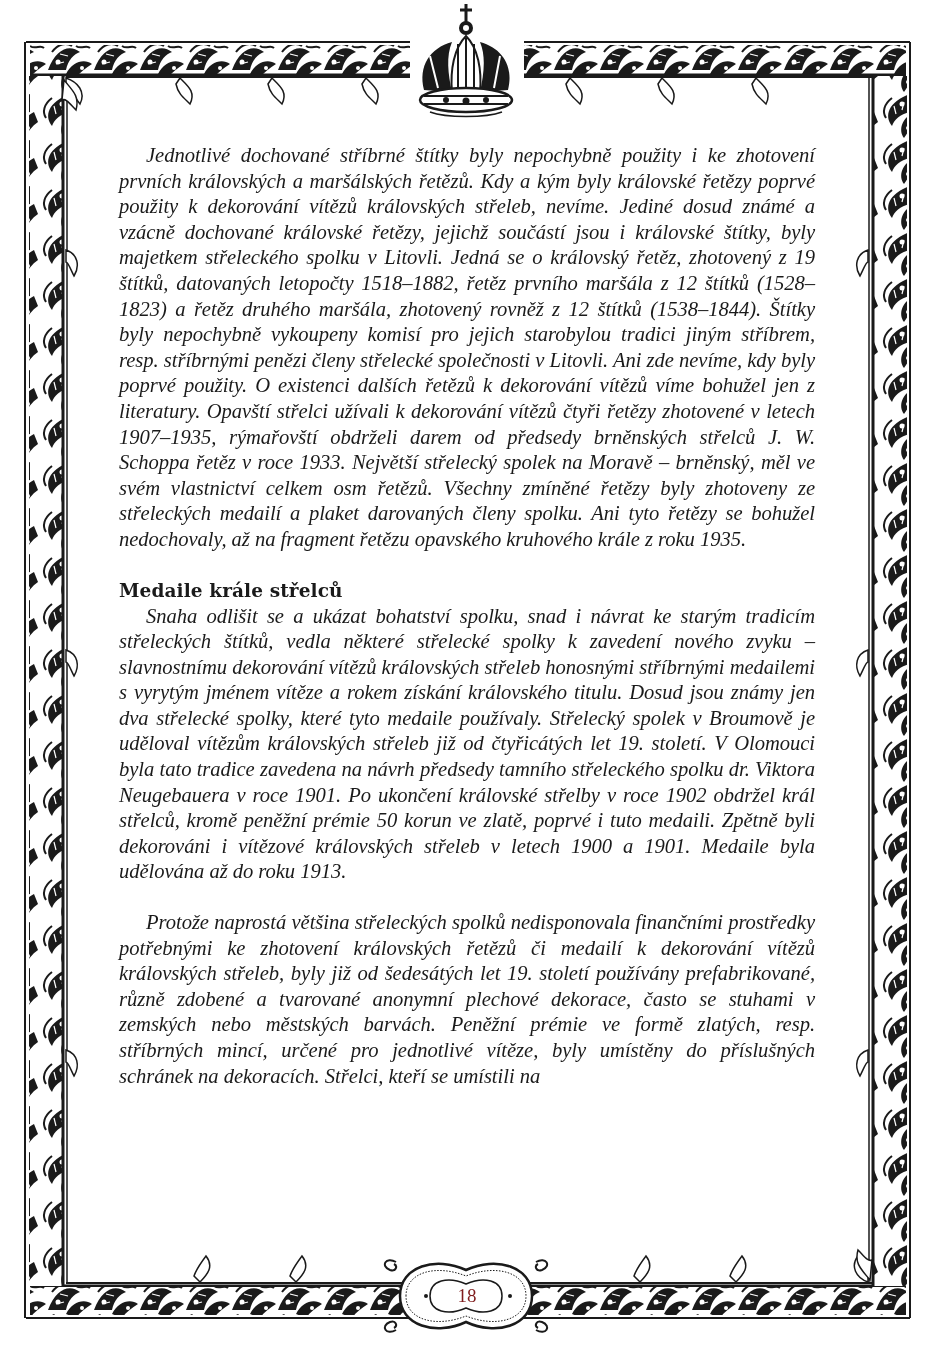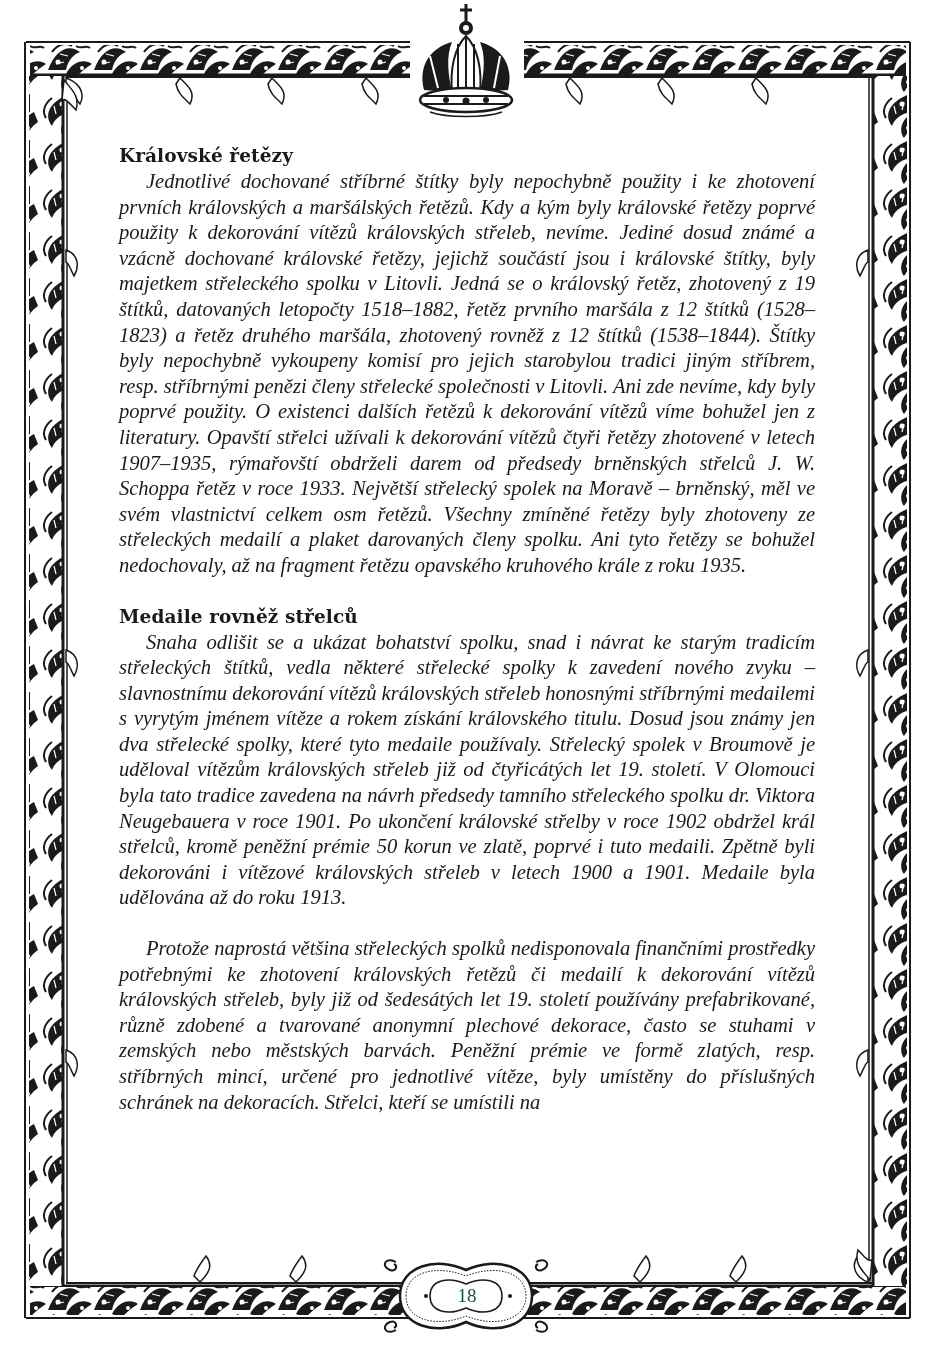--- a/index.html
+++ b/index.html
@@ -51,21 +51,21 @@
   .section + .section { margin-top: 25px; }
   .page-number {
     position: absolute;
     left: 436px;
     top: 1284px;
     width: 62px;
     text-align: center;
     font-family: "Liberation Serif", serif;
     font-size: 19px;
     line-height: 24px;
-    color: #14532d;
+    color: #7f1d1d;
   }
 </style>
 </head>
 <body>
 
 <svg id="frame-svg" viewBox="0 0 933 1346" xmlns="http://www.w3.org/2000/svg">
   <defs>
     <pattern id="leafpat" width="46" height="40" patternUnits="userSpaceOnUse">
       <rect width="46" height="40" fill="#ffffff"></rect>
       <path d="M2 30 C10 8, 24 4, 34 12 C28 14, 22 20, 20 30 Z" fill="#1a1a1a"></path>
@@ -168,25 +168,24 @@
   </g>
 
   <g fill="#ffffff" stroke="#1a1a1a" stroke-width="1.5">
     <path d="M64 80 C72 90, 80 96, 76 110 C70 104, 66 98, 62 100 Z"></path>
     <path d="M870 1280 C862 1270, 854 1264, 858 1250 C864 1256, 868 1262, 872 1260 Z"></path>
   </g>
 </svg>
 
 <div class="content">
   <div class="section">
-    <h2 class="section-heading">Královské řetězy</h2>
     <p class="paragraph">Jednotlivé dochované stříbrné štítky byly nepochybně použity i ke zhotovení prvních královských a maršálských řetězů. Kdy a kým byly královské řetězy poprvé použity k dekorování vítězů královských střeleb, nevíme. Jediné dosud známé a vzácně dochované královské řetězy, jejichž součástí jsou i královské štítky, byly majetkem střeleckého spolku v Litovli. Jedná se o královský řetěz, zhotovený z 19 štítků, datovaných letopočty 1518–1882, řetěz prvního maršála z 12 štítků (1528–1823) a řetěz druhého maršála, zhotovený rovněž z 12 štítků (1538–1844). Štítky byly nepochybně vykoupeny komisí pro jejich starobylou tradici jiným stříbrem, resp. stříbrnými penězi členy střelecké společnosti v Litovli. Ani zde nevíme, kdy byly poprvé použity. O existenci dalších řetězů k dekorování vítězů víme bohužel jen z literatury. Opavští střelci užívali k dekorování vítězů čtyři řetězy zhotovené v letech 1907–1935, rýmařovští obdrželi darem od předsedy brněnských střelců J. W. Schoppa řetěz v roce 1933. Největší střelecký spolek na Moravě – brněnský, měl ve svém vlastnictví celkem osm řetězů. Všechny zmíněné řetězy byly zhotoveny ze střeleckých medailí a plaket darovaných členy spolku. Ani tyto řetězy se bohužel nedochovaly, až na fragment řetězu opavského kruhového krále z roku 1935.</p>
   </div>
   <div class="section">
-    <h2 class="section-heading">Medaile rovněž střelců</h2>
+    <h2 class="section-heading">Medaile krále střelců</h2>
     <p class="paragraph">Snaha odlišit se a ukázat bohatství spolku, snad i návrat ke starým tradicím střeleckých štítků, vedla některé střelecké spolky k zavedení nového zvyku – slavnostnímu dekorování vítězů královských střeleb honosnými stříbrnými medailemi s vyrytým jménem vítěze a rokem získání královského titulu. Dosud jsou známy jen dva střelecké spolky, které tyto medaile používaly. Střelecký spolek v Broumově je uděloval vítězům královských střeleb již od čtyřicátých let 19. století. V Olomouci byla tato tradice zavedena na návrh předsedy tamního střeleckého spolku dr. Viktora Neugebauera v roce 1901. Po ukončení královské střelby v roce 1902 obdržel král střelců, kromě peněžní prémie 50 korun ve zlatě, poprvé i tuto medaili. Zpětně byli dekorováni i vítězové královských střeleb v letech 1900 a 1901. Medaile byla udělována až do roku 1913.</p>
   </div>
   <div class="section">
     <p class="paragraph">Protože naprostá většina střeleckých spolků nedisponovala finančními prostředky potřebnými ke zhotovení královských řetězů či medailí k dekorování vítězů královských střeleb, byly již od šedesátých let 19. století používány prefabrikované, různě zdobené a tvarované anonymní plechové dekorace, často se stuhami v zemských nebo městských barvách. Peněžní prémie ve formě zlatých, resp. stříbrných mincí, určené pro jednotlivé vítěze, byly umístěny do příslušných schránek na dekoracích. Střelci, kteří se umístili na</p>
   </div>
 </div>
 
 <div class="page-number">18</div>
 
 </body></html>

